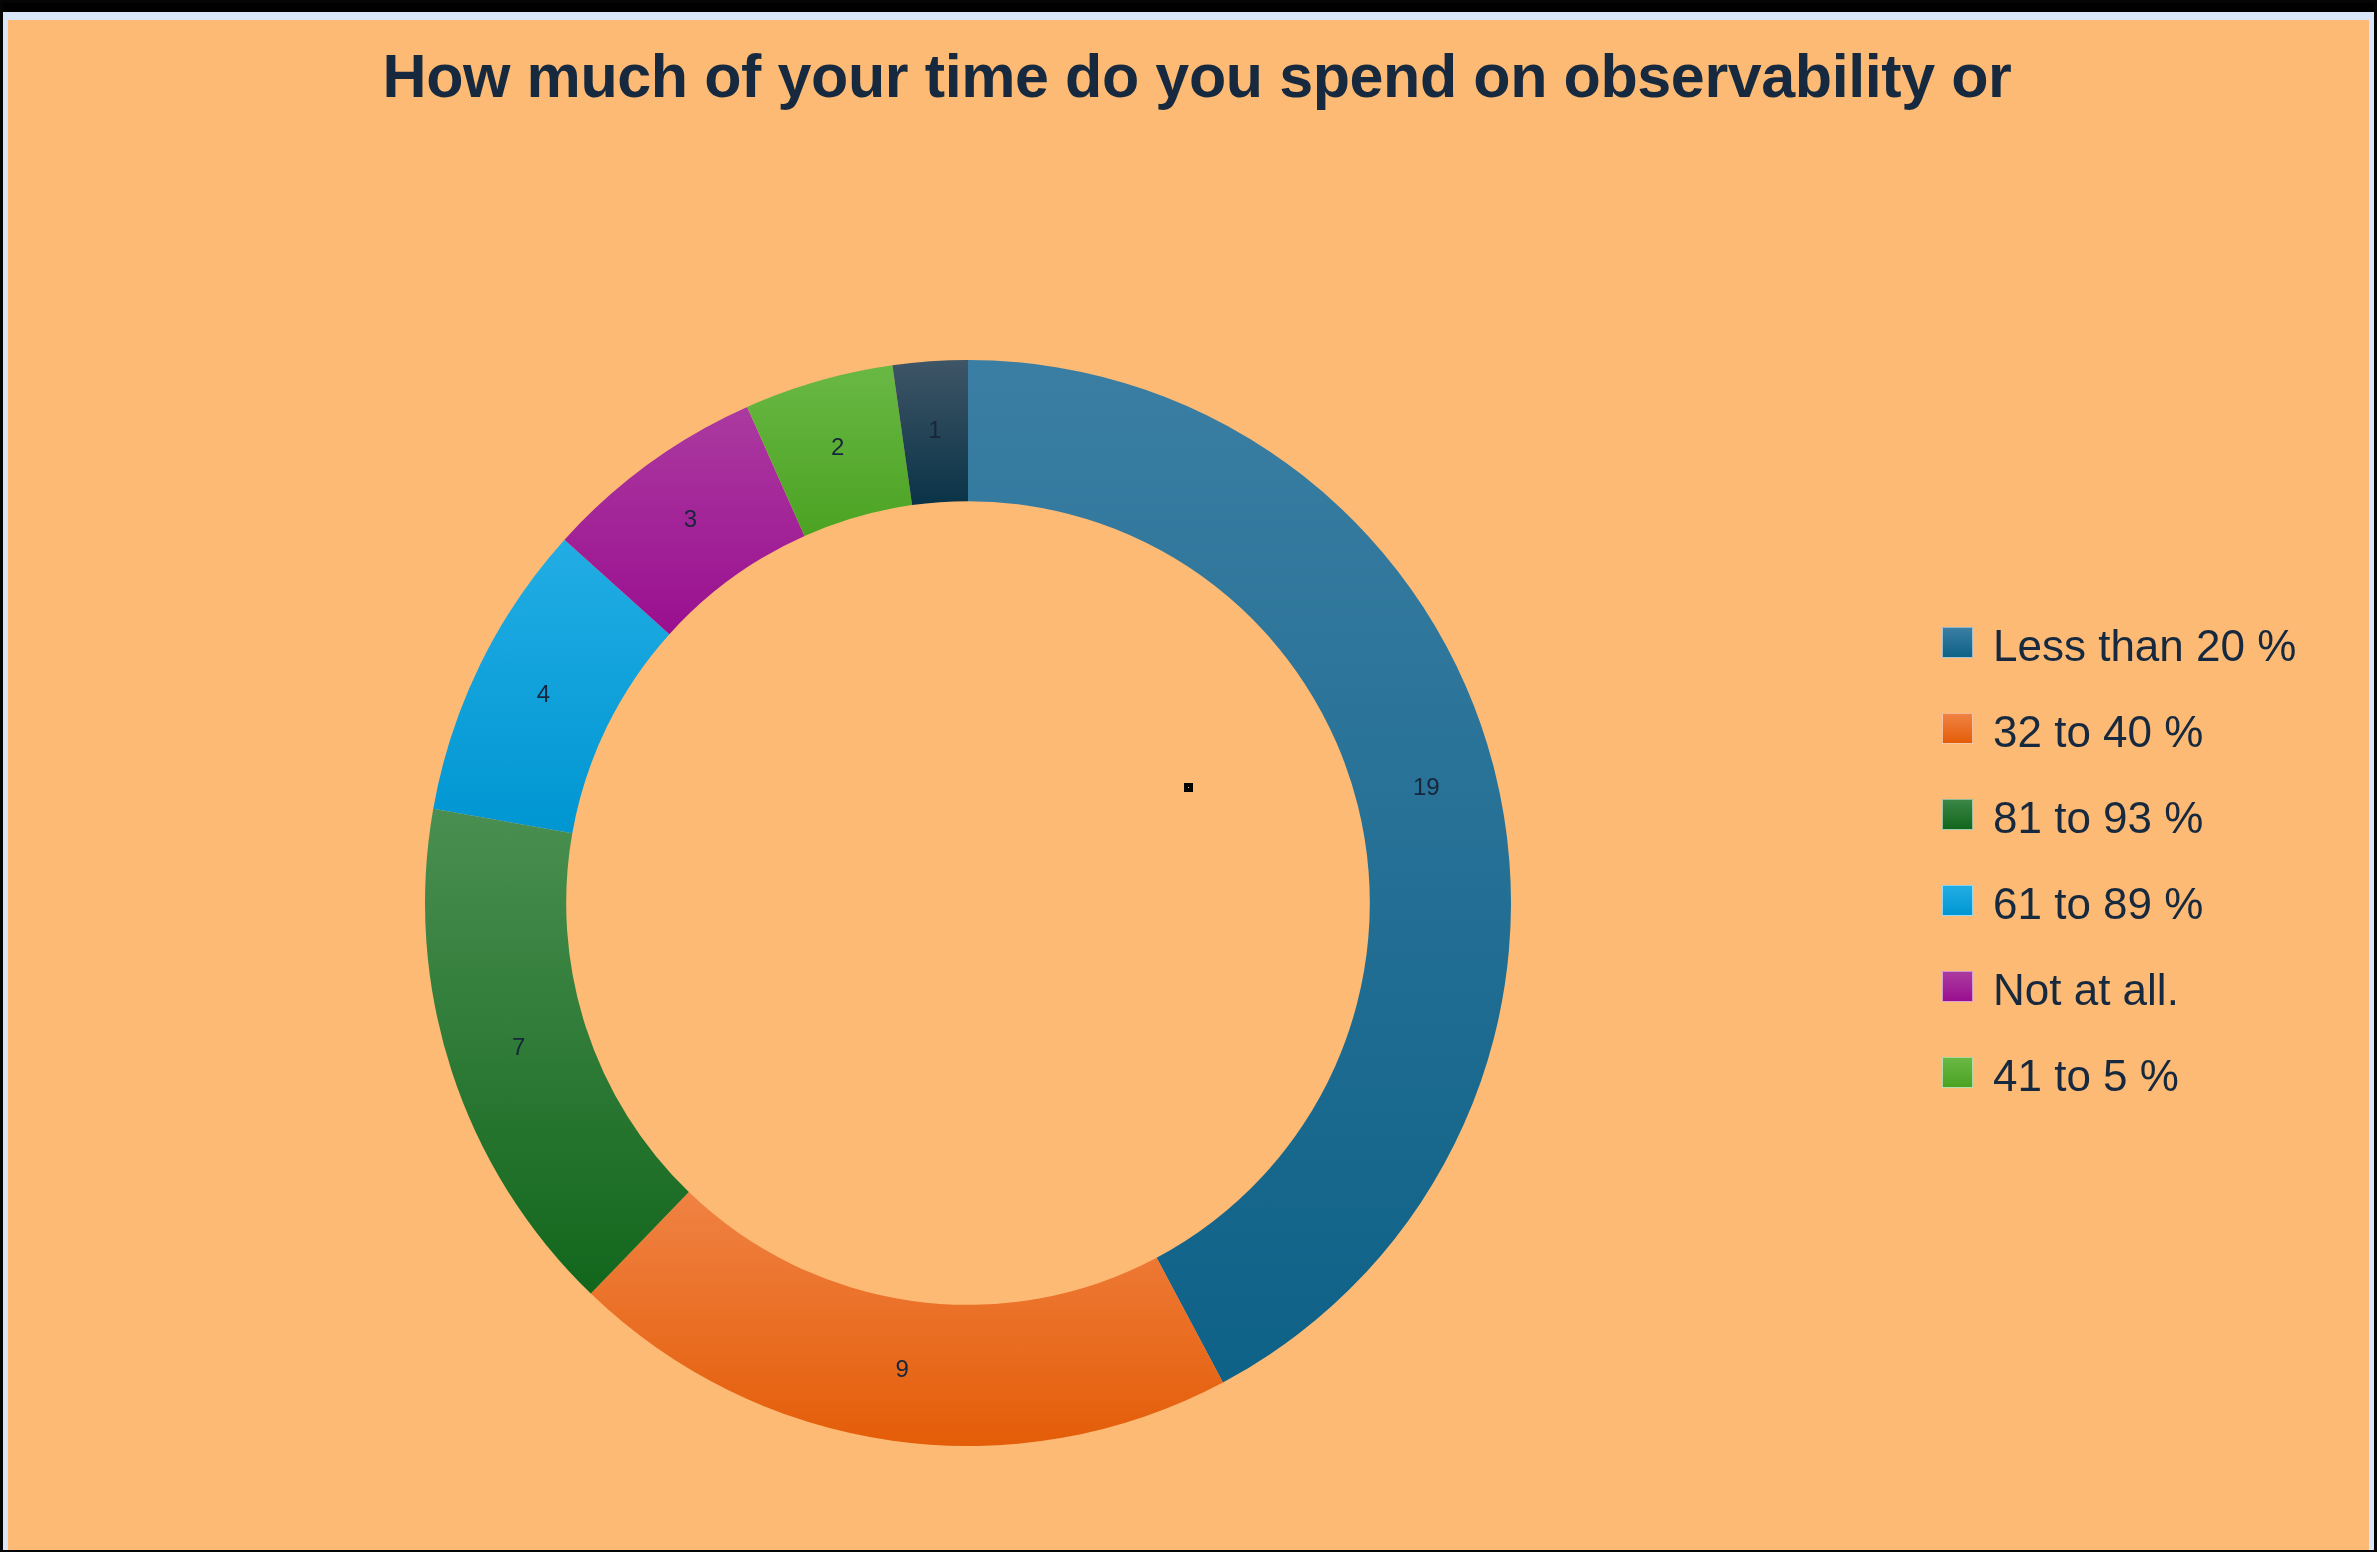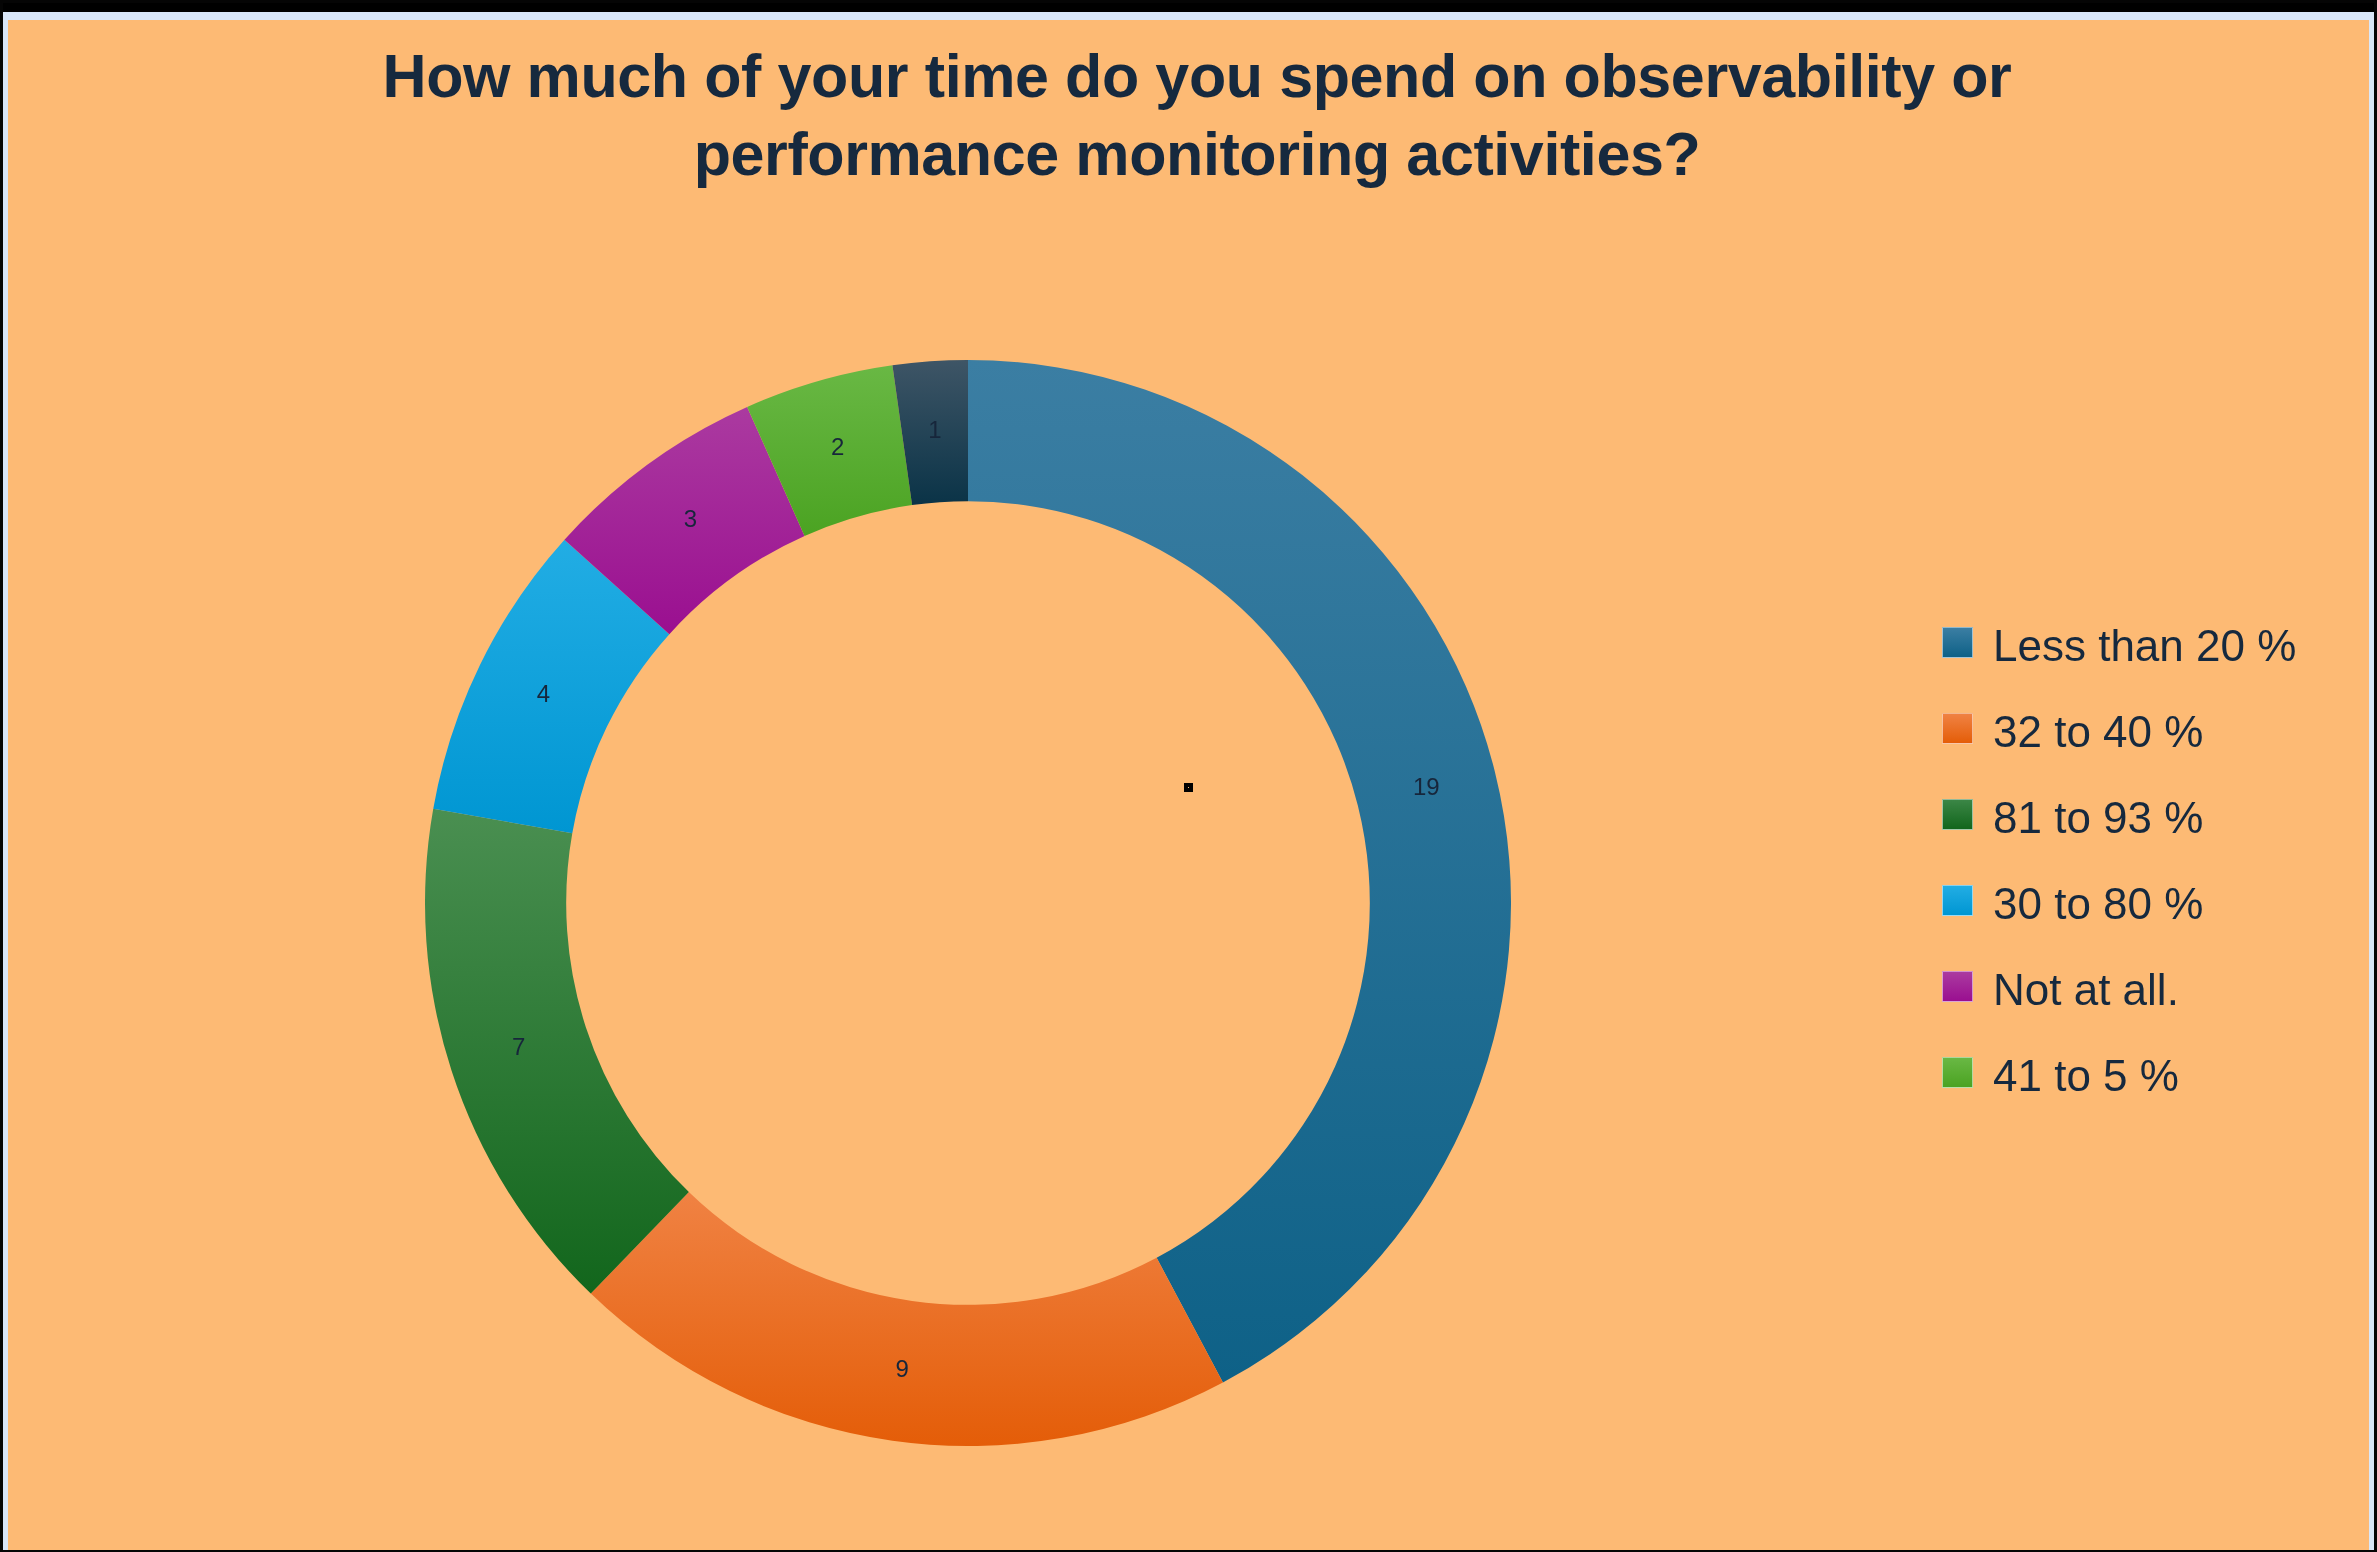--- a/index.html
+++ b/index.html
@@ -94,21 +94,20 @@
     margin-top: 8px;
   }
 </style>
 </head>
 <body>
 
 <div id="chart-frame">
 
   <div id="title">
     <div>How much of your time do you spend on observability or</div>
-    <div>performance monitoring activities?</div>
   </div>
 
   <div id="donut-wrap">
     <svg id="donut-svg" viewBox="0 0 1538 1538" xmlns="http://www.w3.org/2000/svg">
       <defs>
         <linearGradient id="g0" x1="0" y1="0" x2="0" y2="1">
           <stop offset="0%" stop-color="#3b7ea3"></stop>
             <stop offset="100%" stop-color="#0e6187"></stop>
         </linearGradient>
         <linearGradient id="g1" x1="0" y1="0" x2="0" y2="1">
@@ -165,21 +164,21 @@
       <div class="legend-item">
         <span class="legend-swatch" style="background: linear-gradient(rgb(240, 130, 67), rgb(228, 93, 8));"></span>
         <span class="legend-label">32 to 40 %</span>
       </div>
       <div class="legend-item">
         <span class="legend-swatch" style="background: linear-gradient(rgb(59, 134, 70), rgb(18, 102, 28));"></span>
         <span class="legend-label">81 to 93 %</span>
       </div>
       <div class="legend-item">
         <span class="legend-swatch" style="background: linear-gradient(rgb(34, 173, 228), rgb(0, 150, 210));"></span>
-        <span class="legend-label">30 to 80 %</span>
+        <span class="legend-label">61 to 89 %</span>
       </div>
       <div class="legend-item">
         <span class="legend-swatch" style="background: linear-gradient(rgb(171, 58, 160), rgb(154, 15, 144));"></span>
         <span class="legend-label">Not at all.</span>
       </div>
       <div class="legend-item">
         <span class="legend-swatch" style="background: linear-gradient(rgb(105, 184, 68), rgb(75, 163, 34));"></span>
         <span class="legend-label">41 to 5 %</span>
       </div>
     </div>

